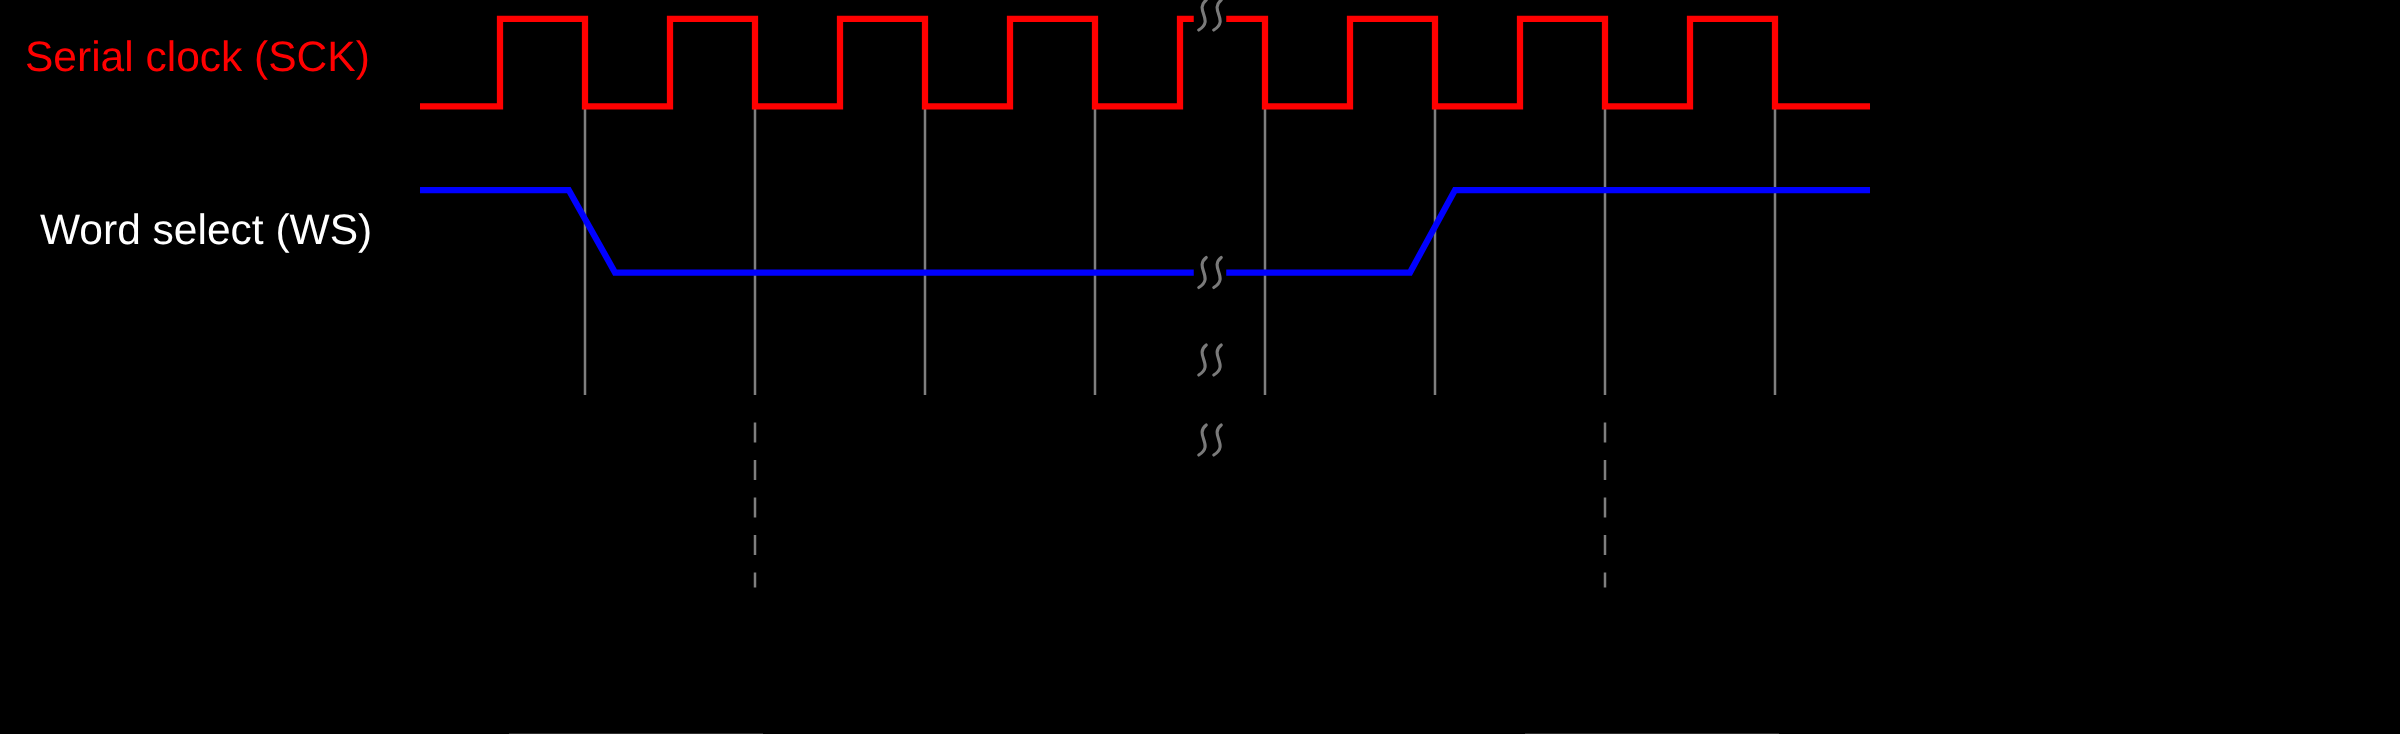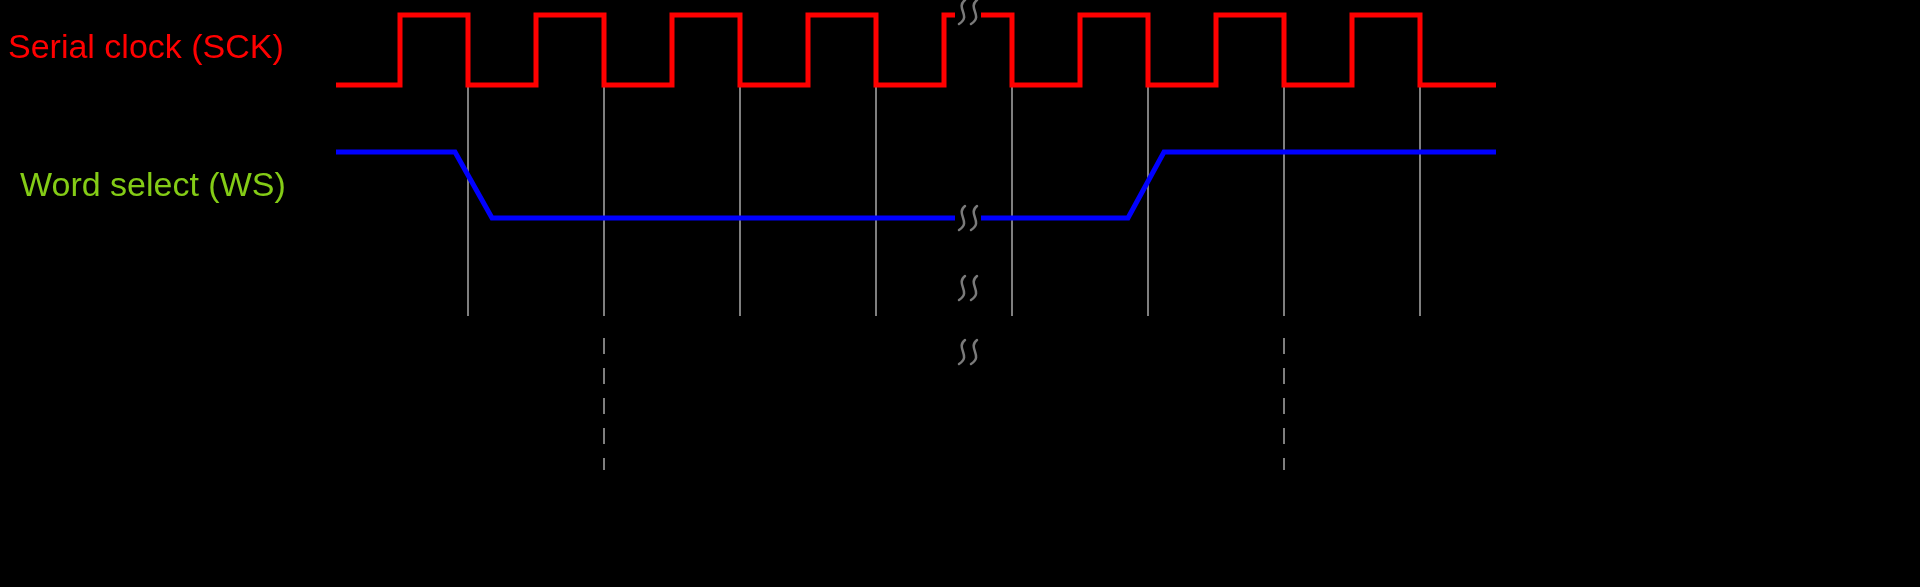--- a/index.html
+++ b/index.html
@@ -10,31 +10,32 @@
     background: #000000;
     overflow: hidden;
     font-family: "Liberation Sans", "DejaVu Sans", sans-serif;
   }
   .sig-label {
     position: absolute;
     font-size: 34px;
     line-height: 1.1;
     white-space: nowrap;
     user-select: none;
+    margin-left: 12px;
   }
   .label-sck { left: 8px;  top: 28px;  }
   .label-ws  { left: 20px; top: 166px; }
   #wave-svg { position: absolute; left: 0; top: 0; }
 </style>
 </head>
 <body>
 
 <div class="canvas">
   <div class="sig-label label-sck" style="color: rgb(255, 0, 0);">Serial clock (SCK)</div>
-  <div class="sig-label label-ws" style="color: #84cc16;">Word select (WS)</div>
+  <div class="sig-label label-ws" style="color: #ffffff;">Word select (WS)</div>
   <svg id="wave-svg" width="1920" height="587" viewBox="0 0 1920 587">
       <line x1="468" y1="85" x2="468" y2="316" stroke="#7f7f7f" stroke-width="2"></line>
       <line x1="604" y1="85" x2="604" y2="316" stroke="#7f7f7f" stroke-width="2"></line>
       <line x1="740" y1="85" x2="740" y2="316" stroke="#7f7f7f" stroke-width="2"></line>
       <line x1="876" y1="85" x2="876" y2="316" stroke="#7f7f7f" stroke-width="2"></line>
       <line x1="1012" y1="85" x2="1012" y2="316" stroke="#7f7f7f" stroke-width="2"></line>
       <line x1="1148" y1="85" x2="1148" y2="316" stroke="#7f7f7f" stroke-width="2"></line>
       <line x1="1284" y1="85" x2="1284" y2="316" stroke="#7f7f7f" stroke-width="2"></line>
       <line x1="1420" y1="85" x2="1420" y2="316" stroke="#7f7f7f" stroke-width="2"></line>
       <line x1="604" y1="338" x2="604" y2="470" stroke="#7f7f7f" stroke-width="2" stroke-dasharray="16 14"></line>

